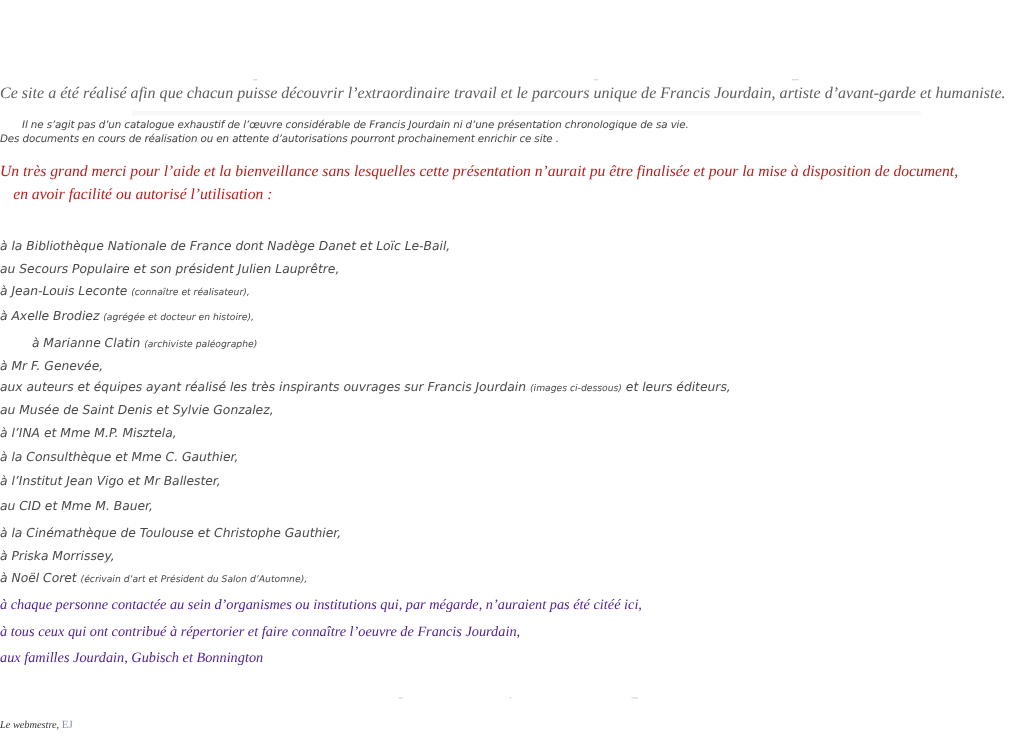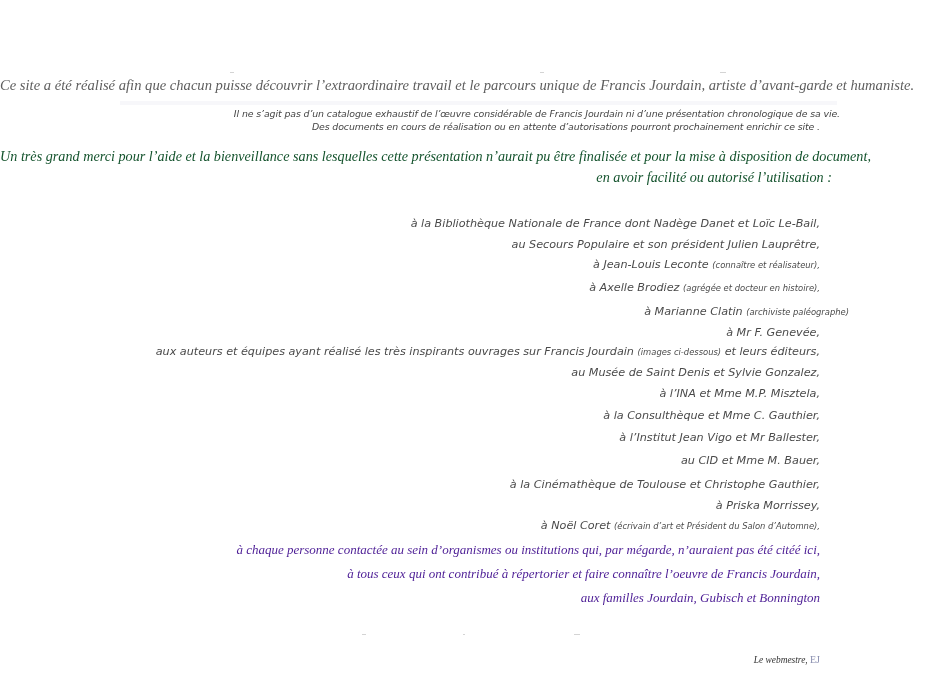--- a/index.html
+++ b/index.html
@@ -11,21 +11,21 @@
       width: 940px;
       height: 685px;
       position: relative;
       overflow: hidden;
       color: #555555;
     }
     .line {
       position: absolute;
       left: 0;
       width: 820px;
-      text-align: right;
+      text-align: left;
       white-space: nowrap;
       font-style: italic;
     }
     .serif {
       font-family: "Liberation Serif", "DejaVu Serif", serif;
     }
     .sans {
       font-family: "DejaVu Sans", "Liberation Sans", sans-serif;
     }
     .intro {
@@ -43,21 +43,21 @@
     }
     .note {
       font-size: 9.4px;
       color: #444444;
       letter-spacing: -0.1px;
     }
     .note1 { top: 108px; padding-left: 20px; }
     .note2 { top: 121px; }
     .thanks {
       font-size: 14.2px;
-      color: #14532d;
+      color: #b91c1c;
     }
     .thanks1 { top: 148px; }
     .thanks2 { top: 169px; padding-left: 12px; }
     .ack {
       font-size: 11.2px;
       color: #4a4a4a;
     }
     .ack .small {
       font-size: 8.4px;
     }

